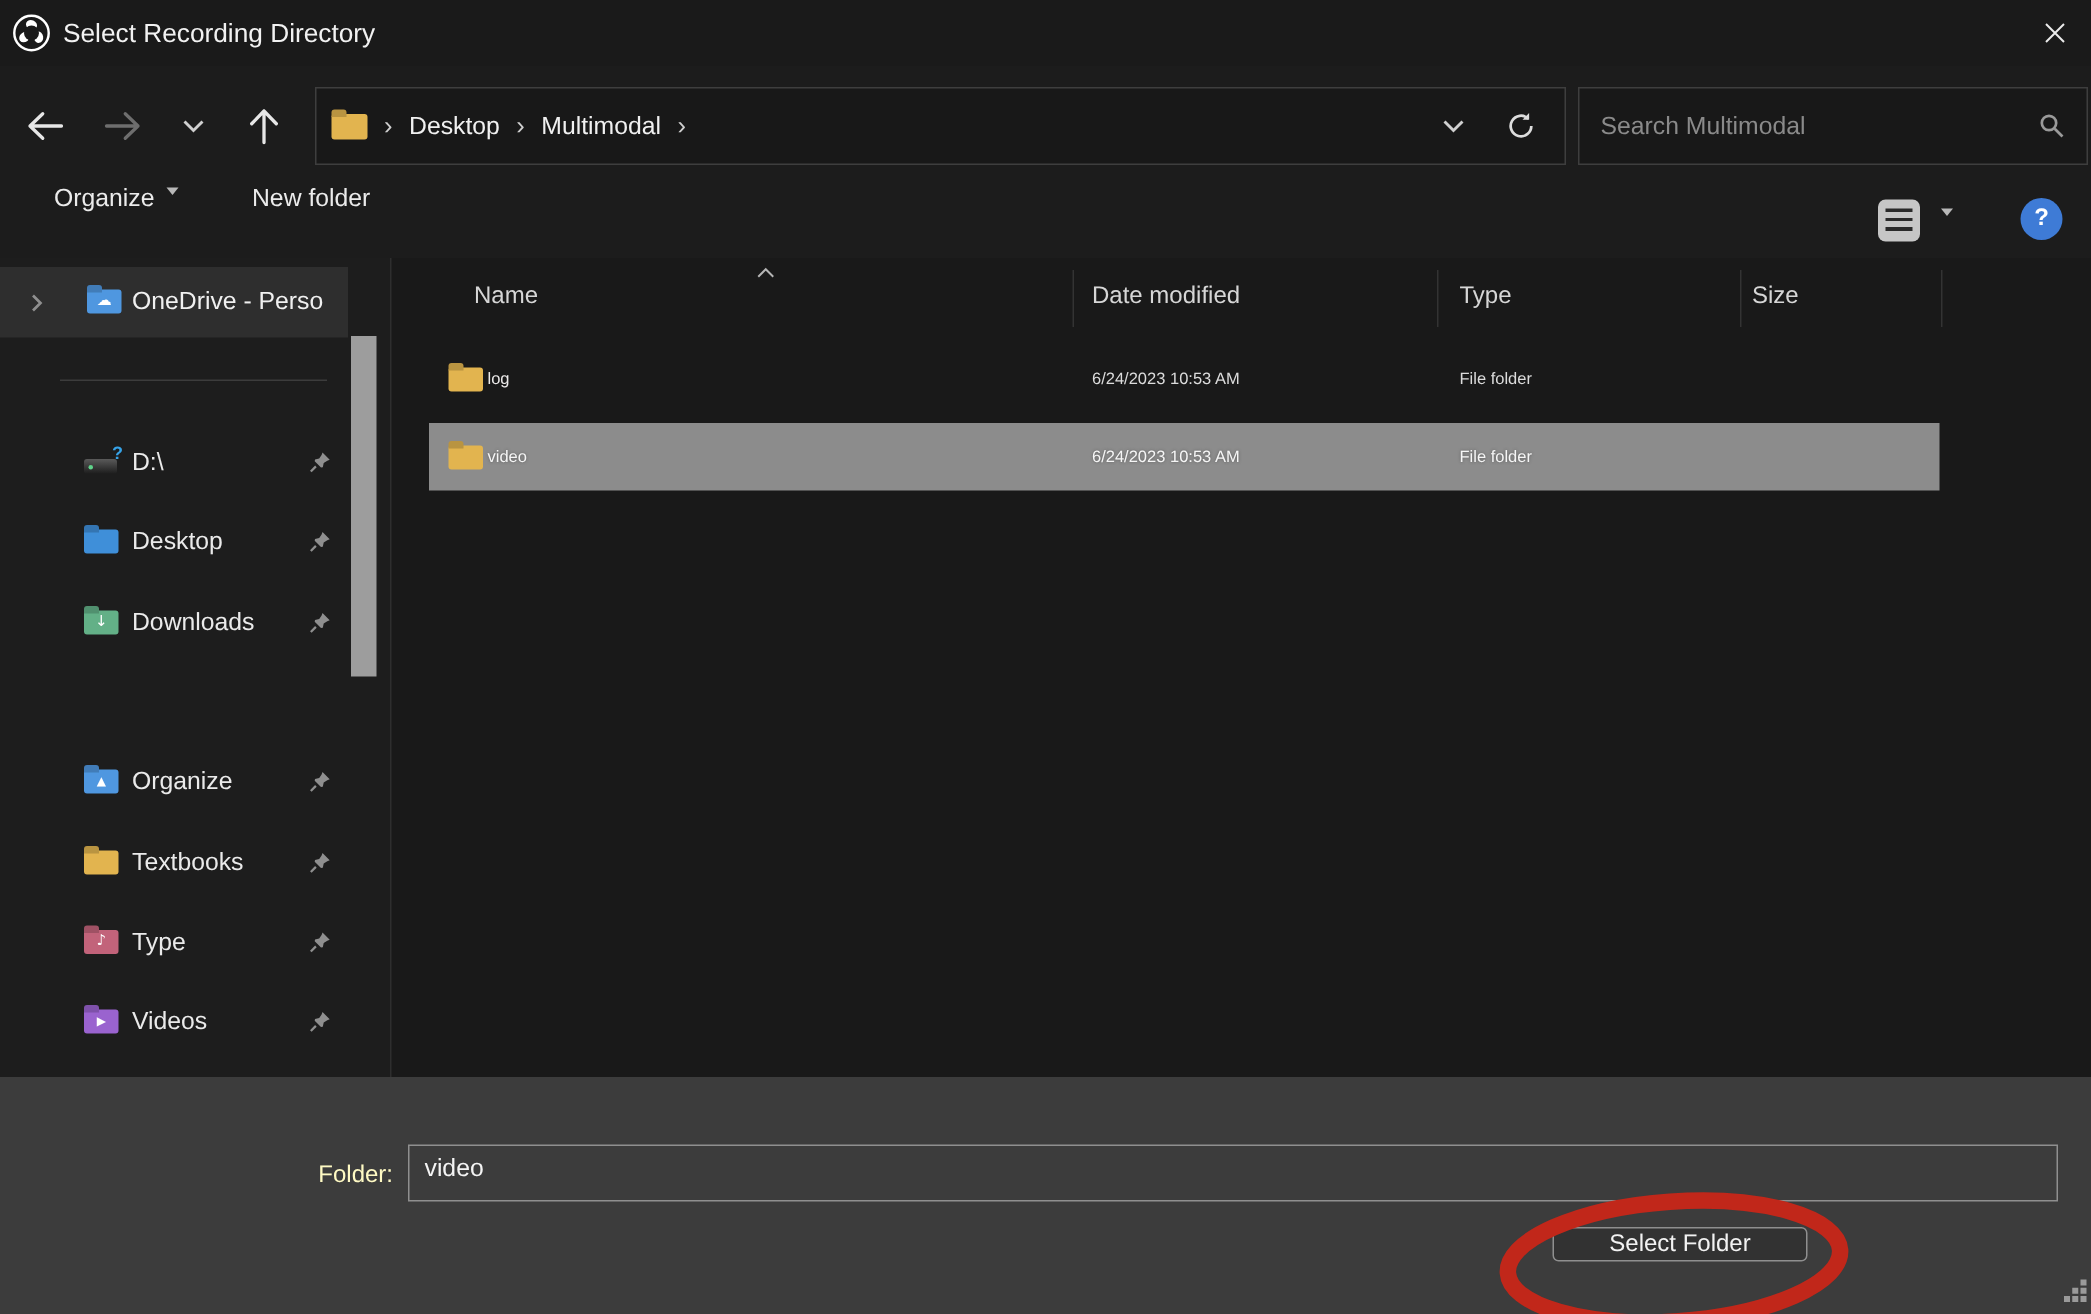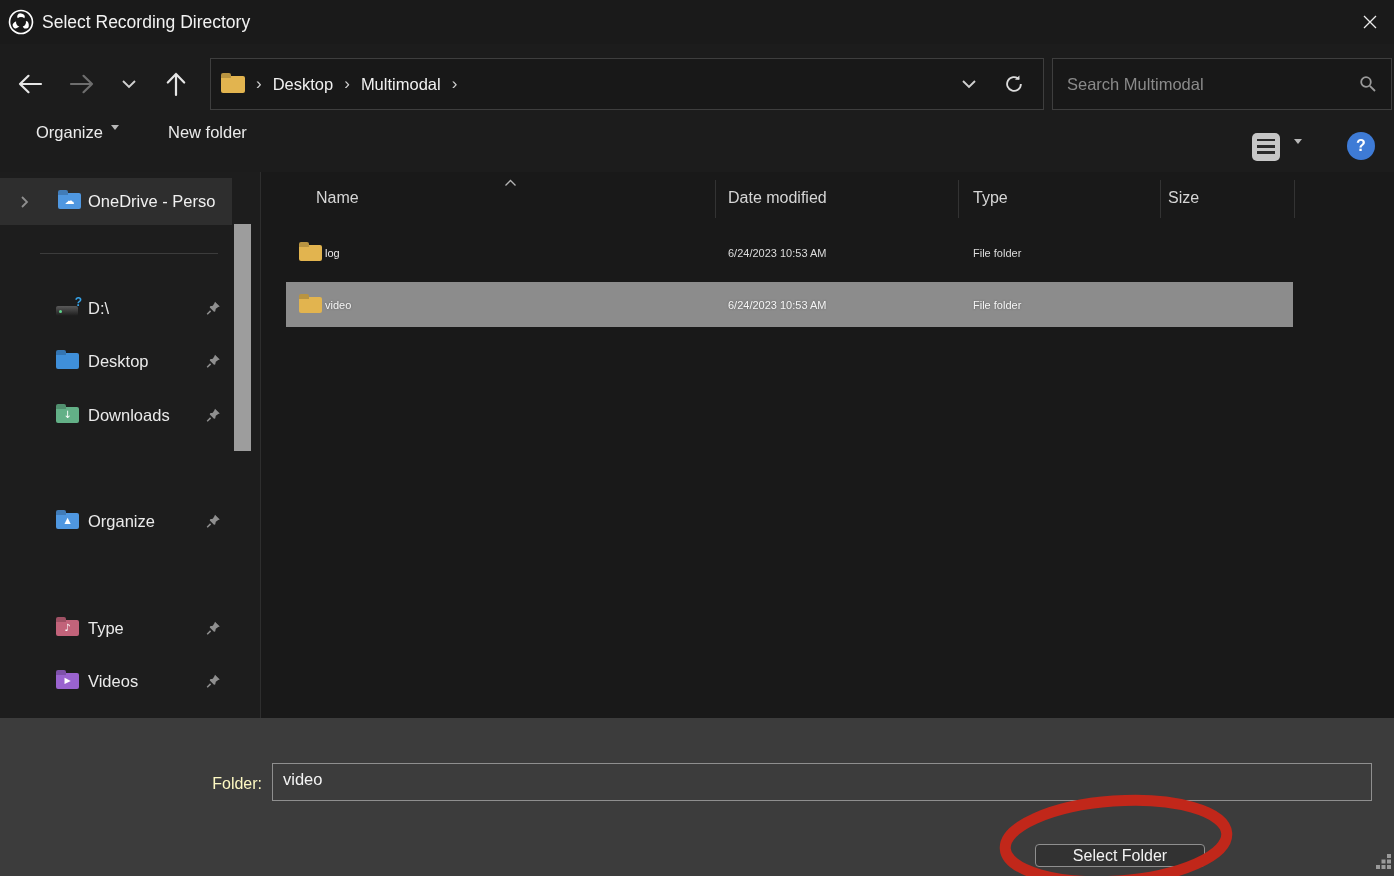--- a/index.html
+++ b/index.html
@@ -81,21 +81,21 @@
   .fdate { left:467px; color:#dcdcdc; }
   .ftype { left:712px; color:#dcdcdc; }
   .frow.selected::before { content:""; position:absolute; left:25px; top:0; width:1007px; height:100%; background:#8c8c8c; }
   .frow.selected .fname, .frow.selected .fdate, .frow.selected .ftype { color:#f6f6f6; text-shadow:0 0 2px rgba(60,60,60,.6); }
 
   
   .footer { position:absolute; left:0; top:718px; width:1394px; height:158px; background:#3c3c3c; }
   .folder-label { position:absolute; left:150px; top:52px; width:112px; height:28px; line-height:28px; text-align:right; font-size:16px; color:#fef9c3; }
   .folder-input { position:absolute; left:272px; top:45px; width:1100px; height:38px; background:transparent; border:1px solid #8f8f8f; color:#f4f4f4; font-size:16.5px; padding:0 10px 6px 10px; outline:none; font-family:inherit; }
   .btn { position:absolute; background:#323232; border:1px solid #8f8f8f; border-radius:4px; color:#f2f2f2; font-size:16px; font-family:inherit; cursor:pointer; }
-  .btn-select { left:1035px; top:100px; width:170px; height:23px;margin-top:26px; }
+  .btn-select { left:1035px; top:100px; width:170px; height:23px; }
   .btn-cancel { left:1227px; top:98px; width:146px; height:39px; }
   .annotation { position:absolute; left:985px; top:78px; pointer-events:none; overflow:visible; }
   .grip { position:absolute; right:2px; bottom:2px; }
 </style>
 </head>
 <body>
 
 <div class="win">
 
   <div class="titlebar">
@@ -238,20 +238,30 @@
               <path d="M9 1.2 L13.8 6 L12.2 6.6 L9.8 8.2 L9.2 11 L8 11.2 L3.8 7 L4 5.8 L6.8 5.2 L8.4 2.8 Z" fill="#8f8f8f"></path>
               <path d="M4.6 10.4 L1.2 13.8" stroke="#8f8f8f" stroke-width="1.5"></path>
             </svg>
           </span>
       </div>
       <div class="side-item" style="top:329px">
         <span class="sicon fldr f-pictures">
             <span class="g" style="font-size:8px">▲</span>
           </span>
         <span class="slabel">Organize</span>
+        <span class="pin">
+            <svg width="15" height="15" viewBox="0 0 15 15">
+              <path d="M9 1.2 L13.8 6 L12.2 6.6 L9.8 8.2 L9.2 11 L8 11.2 L3.8 7 L4 5.8 L6.8 5.2 L8.4 2.8 Z" fill="#8f8f8f"></path>
+              <path d="M4.6 10.4 L1.2 13.8" stroke="#8f8f8f" stroke-width="1.5"></path>
+            </svg>
+          </span>
+      </div>
+      <div class="side-item" style="top:383px">
+        <span class="sicon fldr"></span>
+        <span class="slabel">Textbooks</span>
         <span class="pin">
             <svg width="15" height="15" viewBox="0 0 15 15">
               <path d="M9 1.2 L13.8 6 L12.2 6.6 L9.8 8.2 L9.2 11 L8 11.2 L3.8 7 L4 5.8 L6.8 5.2 L8.4 2.8 Z" fill="#8f8f8f"></path>
               <path d="M4.6 10.4 L1.2 13.8" stroke="#8f8f8f" stroke-width="1.5"></path>
             </svg>
           </span>
       </div>
       <div class="side-item" style="top:436px">
         <span class="sicon fldr f-music">
             <span class="g">♪</span>

